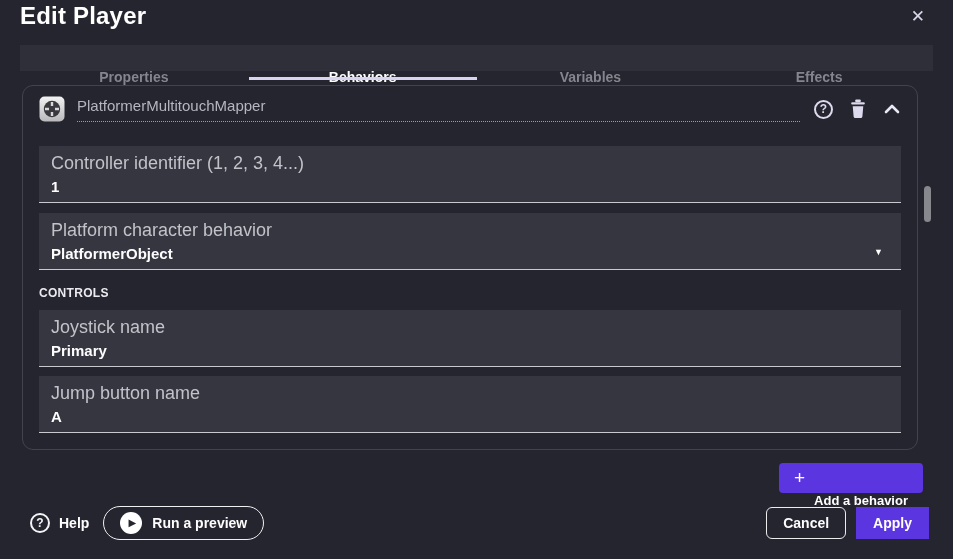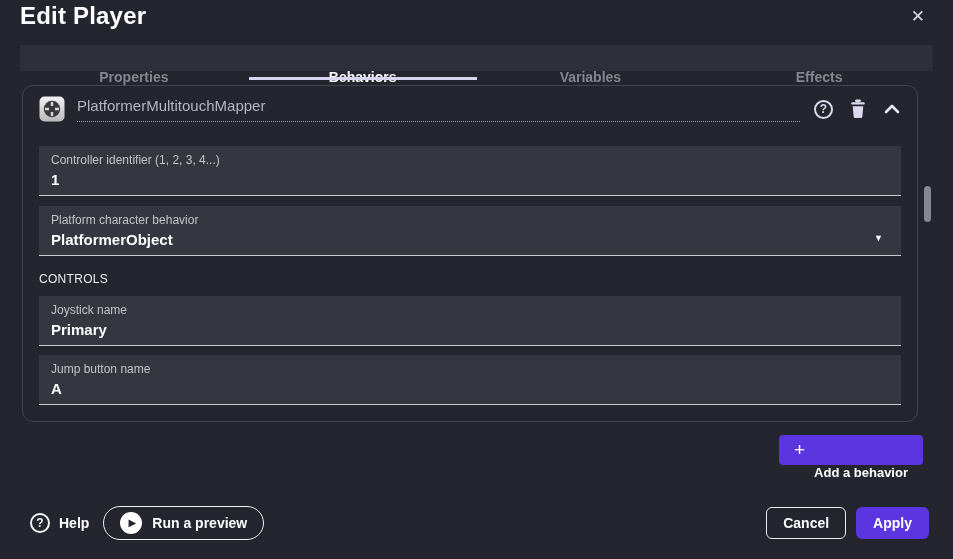--- a/index.html
+++ b/index.html
@@ -53,28 +53,28 @@
   .help-circle {
     width:19px; height:19px; border:2px solid #ddd9ee; border-radius:50%;
     color:#ddd9ee; font-size:12px; font-weight:bold;
     display:flex; align-items:center; justify-content:center;
   }
 
   .field {
     background:#35363f; border-bottom:1px solid #c9cacf;
     padding:7px 12px 6px 12px; margin-bottom:10px; cursor:text;
   }
-  .field .flabel { font-size:12px; color:#c2c3c9; margin-bottom:3px; }
+  .field .flabel { font-size:18px; color:#c2c3c9; margin-bottom:3px; }
   .field .fvalue { font-size:15px; font-weight:600; color:#fdfdfe; line-height:19px; }
   .field.has-caret { display:flex; align-items:flex-end; cursor:pointer; }
   .field.has-caret .fmain { flex:1; }
   .caret { color:#fff; font-size:9px; padding:0 6px 6px 0; }
 
   .section-label {
-    font-size:12px; font-weight:normal; color:#eceaf0; letter-spacing:0.3px;
+    font-size:12px; font-weight:bold; color:#eceaf0; letter-spacing:0.3px;
     margin:16px 0 10px 0;
   }
   .field.mb-lg { margin-bottom:16px; }
   .field.mb-sm { margin-bottom:9px; }
   .field.mb-0 { margin-bottom:0; }
 
   
   .vscrollbar-thumb {
     position:absolute; left:924px; top:186px; width:7px; height:36px;
     border-radius:4px; background:#87878e; cursor:grab;
@@ -109,21 +109,21 @@
     display:flex; align-items:center; justify-content:center;
   }
   .play-circle .tri { color:#24252e; font-size:10px; line-height:1; margin-left:2px; }
   .footer-right { display:flex; align-items:center; gap:10px; }
   .cancel-btn {
     height:32px; padding:0 16px; border:1px solid #ececef; border-radius:6px;
     display:flex; align-items:center; cursor:pointer;
     font-size:14px; font-weight:bold; color:#fdfdfe;
   }
   .apply-btn {
-    height:32px; padding:0 17px; background:#5b35df; border-radius:6px;
+    height:32px; padding:0 17px; background:#5b35df; border-radius:0;
     display:flex; align-items:center; cursor:pointer;
     font-size:14px; font-weight:bold; color:#fff;
   }
 </style>
 </head>
 <body>
 
 <div class="dialog">
 
   <div class="dlg-header">

